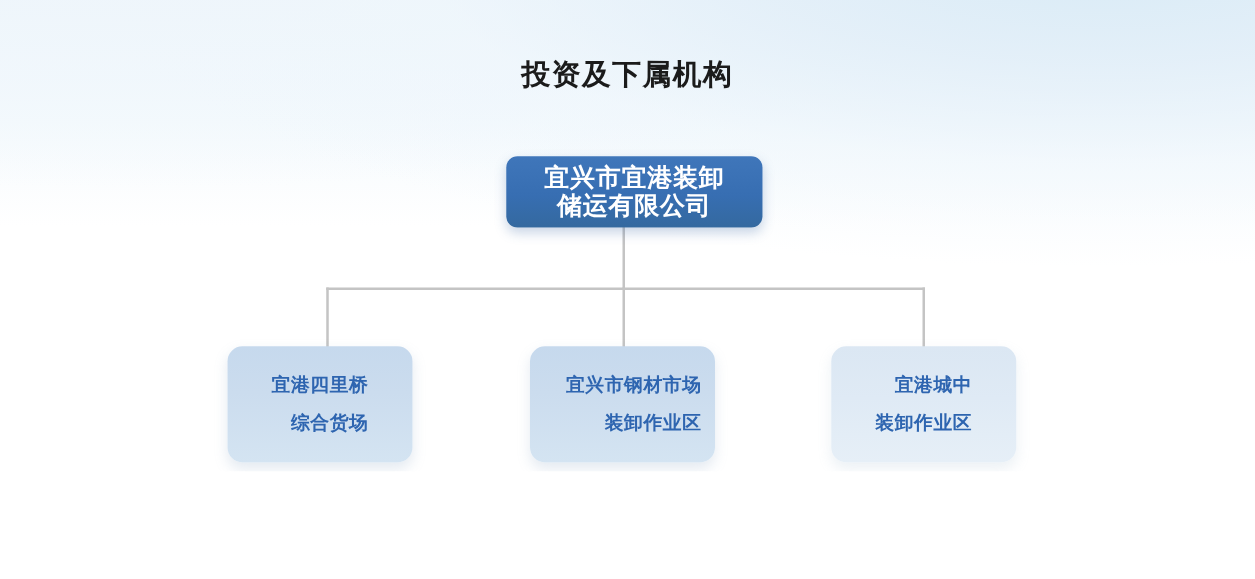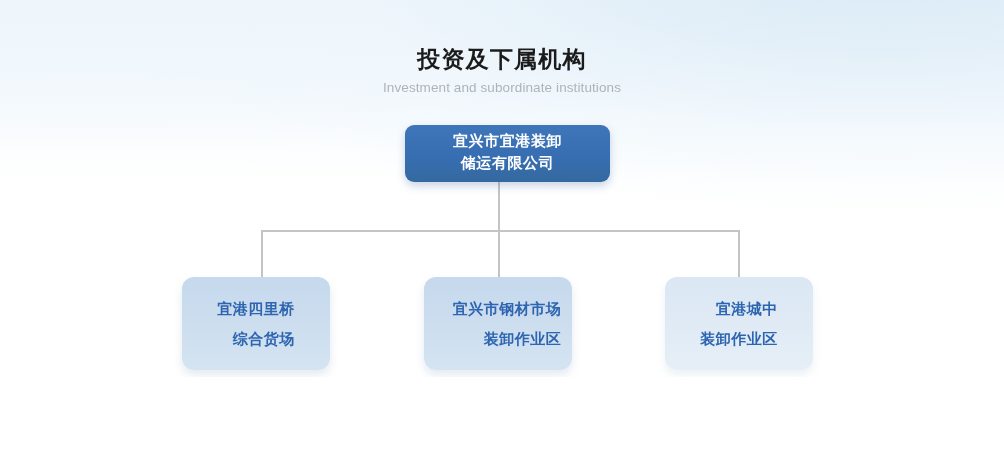--- a/index.html
+++ b/index.html
@@ -82,27 +82,26 @@
     border-radius: 9px;
     background: linear-gradient(180deg, #3f76ba 0%, #376eb2 55%, #34699f 100%);
     box-shadow: 0 4px 9px rgba(60,105,165,0.28);
     display: flex;
     align-items: center;
     justify-content: center;
     box-sizing: border-box;
   }
   .node-root .node-text {
     color: #ffffff;
-    font-size: 15px;
+    font-size: 20px;
     font-weight: bold;
     line-height: 22px;
     text-align: center;
     letter-spacing: 0.6px;
     white-space: pre-line;
-    font-family: Liberation Mono, monospace;
   }
 
   
   .node-child {
     position: absolute;
     top: 277px;
     width: 148px;
     height: 93px;
     border-radius: 12px;
     display: flex;
@@ -129,21 +128,20 @@
     box-shadow: 0 5px 10px rgba(150,175,200,0.18);
   }
 </style>
 </head>
 <body>
 
 <div id="stage">
 
   <div class="header">
     <div class="title-cn">投资及下属机构</div>
-    <div class="title-en">Investment and subordinate institutions</div>
   </div>
 
   <div class="connector v-trunk"></div>
   <div class="connector h-bus"></div>
   <div class="connector v-drop-1"></div>
   <div class="connector v-drop-2"></div>
   <div class="connector v-drop-3"></div>
 
   <div class="node-root" id="root-node">
     <div class="node-text">宜兴市宜港装卸

